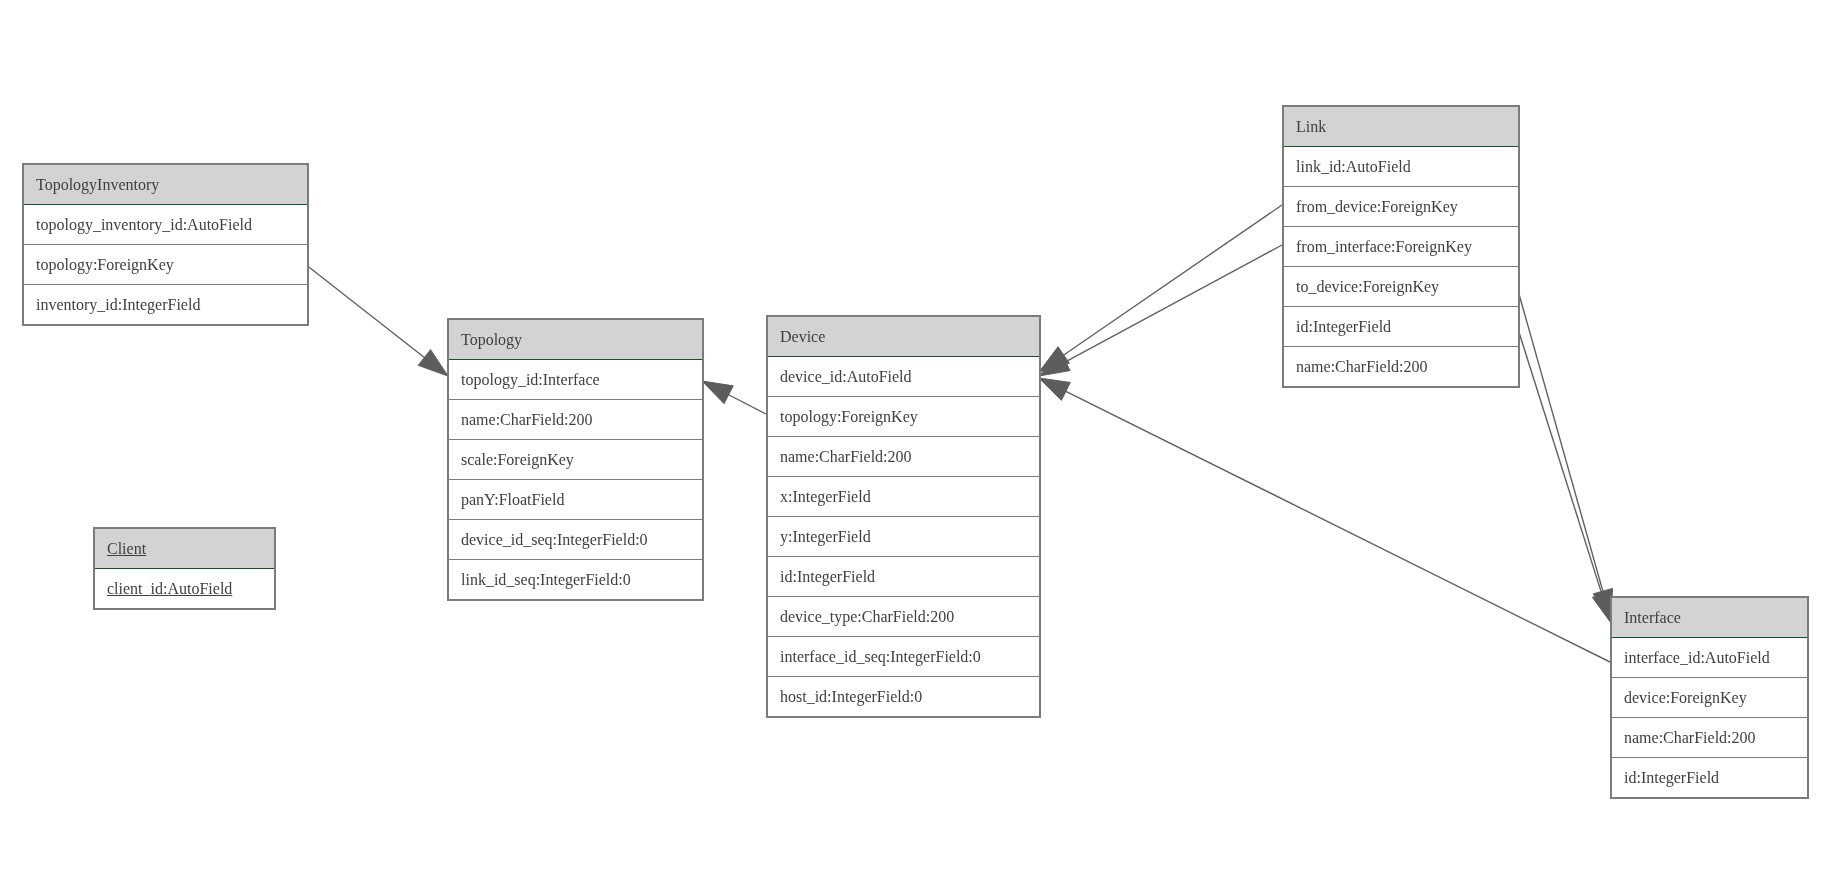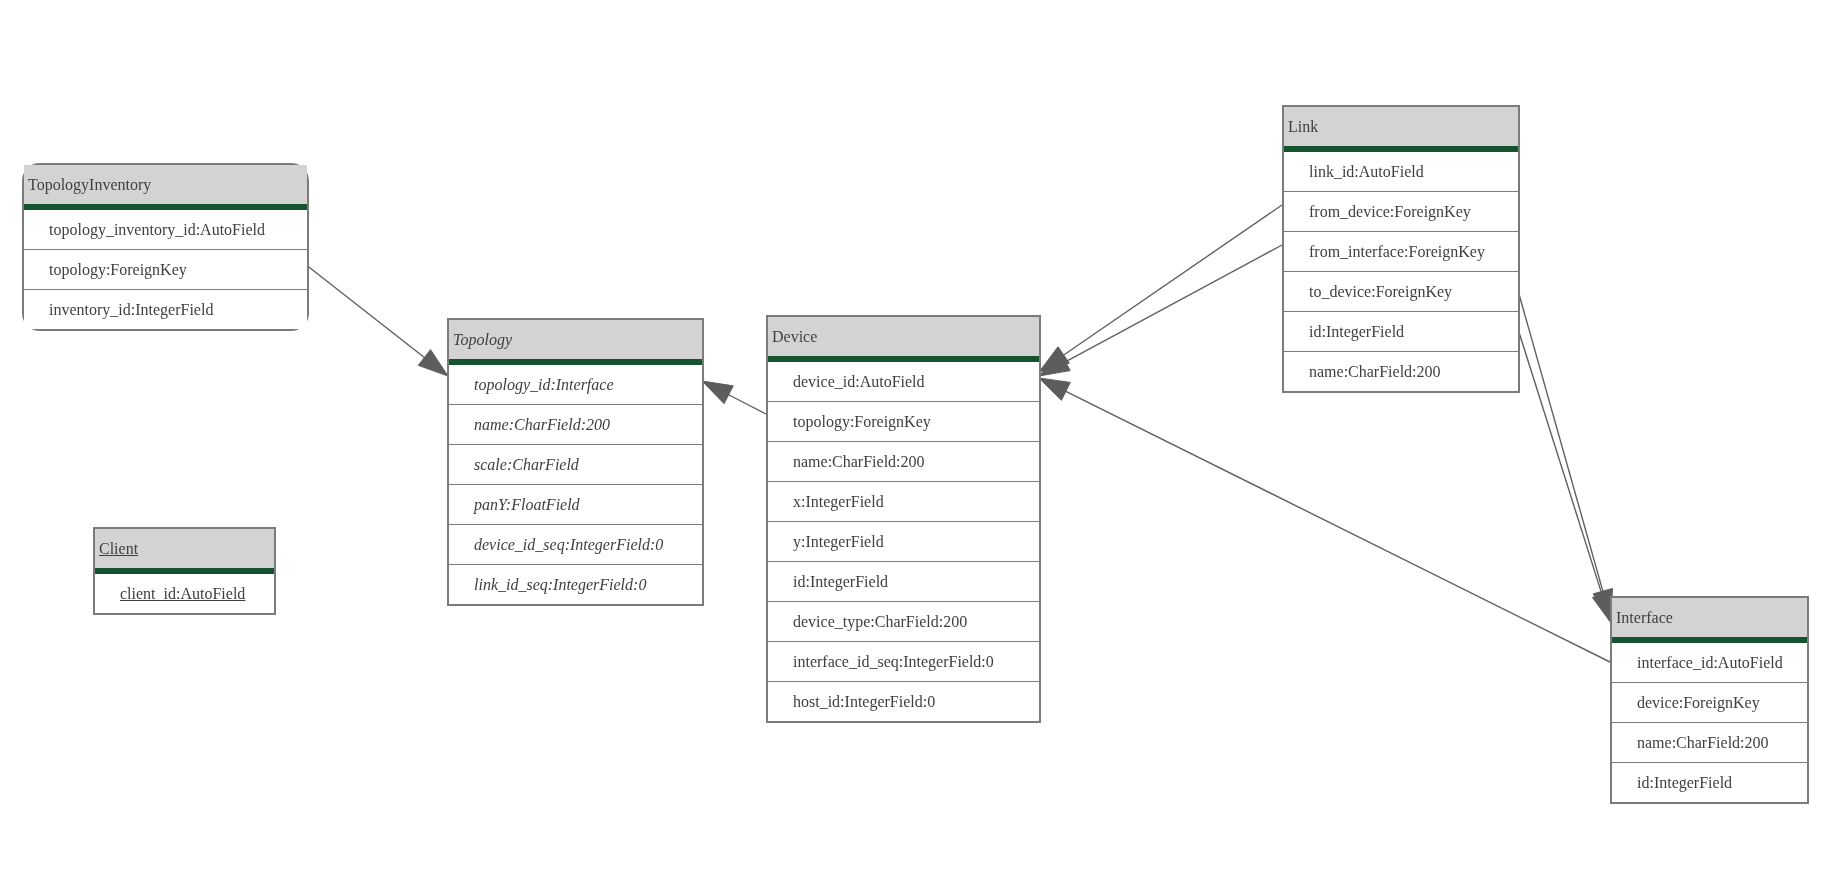--- a/index.html
+++ b/index.html
@@ -26,30 +26,30 @@
     position: absolute;
     border: 2px solid #7b7b7b;
     background: #ffffff;
     color: #3f3f3f;
     font-size: 16px;
     box-sizing: content-box;
   }
   .entity-header {
     height: 39px;
     line-height: 39px;
-    padding: 0 4px;
+    padding: 0 12px;
     background: #d3d3d3;
-    border-bottom: 6px solid #14532d;
+    border-bottom: 1px solid #14532d;
     white-space: nowrap;
     overflow: hidden;
   }
   .entity-row {
     height: 39px;
     line-height: 39px;
-    padding: 0 25px;
+    padding: 0 12px;
     border-bottom: 1px solid #7b7b7b;
     white-space: nowrap;
     overflow: hidden;
     background: #ffffff;
   }
   .entity-row:last-child {
     border-bottom: none;
   }
   .edge-line {
     stroke: #606060;
@@ -76,31 +76,31 @@
       <line x1="1282" y1="245" x2="1065.407150920441" y2="361.7640462116142" class="edge-line" stroke="#606060"></line>
       <polygon points="1039,376 1060.661832990979,352.96166257146723 1070.1524688499028,370.56642985176114" class="edge-arrowhead" fill="#5d5d5d"></polygon>
       <line x1="1610" y1="662" x2="1065.8609815497875" y2="391.3599277760764" class="edge-line" stroke="#606060"></line>
       <polygon points="1039,378 1070.3142908084797,382.4062672594806 1061.4076722910954,400.3135882926722" class="edge-arrowhead" fill="#5d5d5d"></polygon>
       <line x1="1517" y1="287" x2="1602.8500173262787" y2="591.1282528686253" class="edge-line" stroke="#606060"></line>
       <polygon points="1611,620 1593.2261016158204,593.8449137598658 1612.473933036737,588.4115919773848" class="edge-arrowhead" fill="#5d5d5d"></polygon>
       <line x1="1517" y1="326" x2="1601.9476252173235" y2="594.3983477611176" class="edge-line" stroke="#606060"></line>
       <polygon points="1611,623 1592.4137411376962,597.4158060220099 1611.481509296951,591.3808895002254" class="edge-arrowhead" fill="#5d5d5d"></polygon>
     </svg>
   <div id="entity-layer">
-      <div class="entity" style="left: 22px; top: 163px; width: 283px; border-radius: 18px;">
+      <div class="entity" style="left: 22px; top: 163px; width: 283px;">
         <div class="entity-header">TopologyInventory</div>
         <div class="entity-row">topology_inventory_id:AutoField</div>
         <div class="entity-row">topology:ForeignKey</div>
         <div class="entity-row">inventory_id:IntegerField</div>
       </div>
-      <div class="entity" style="left: 447px; top: 318px; width: 253px; font-style: italic;">
+      <div class="entity" style="left: 447px; top: 318px; width: 253px;">
         <div class="entity-header">Topology</div>
         <div class="entity-row">topology_id:Interface</div>
         <div class="entity-row">name:CharField:200</div>
-        <div class="entity-row">scale:CharField</div>
+        <div class="entity-row">scale:ForeignKey</div>
         <div class="entity-row">panY:FloatField</div>
         <div class="entity-row">device_id_seq:IntegerField:0</div>
         <div class="entity-row">link_id_seq:IntegerField:0</div>
       </div>
       <div class="entity" style="left: 93px; top: 527px; width: 179px; text-decoration: underline;">
         <div class="entity-header">Client</div>
         <div class="entity-row">client_id:AutoField</div>
       </div>
       <div class="entity" style="left: 766px; top: 315px; width: 271px;">
         <div class="entity-header">Device</div>

